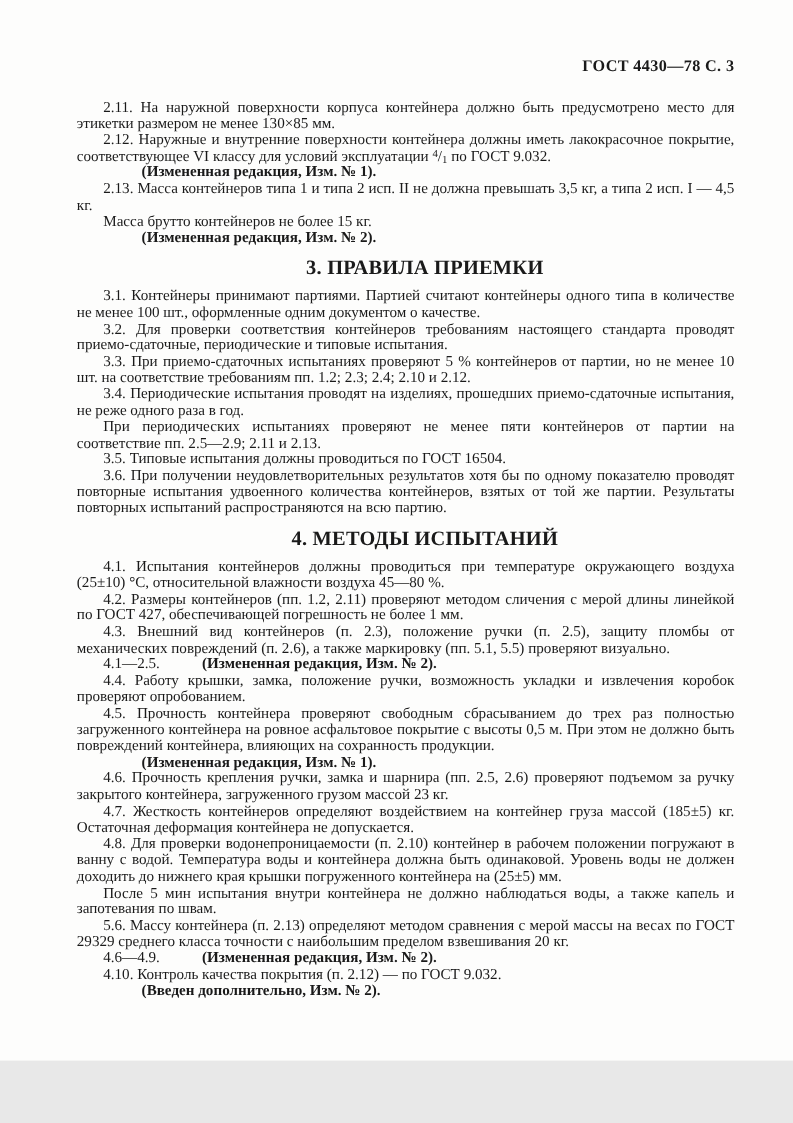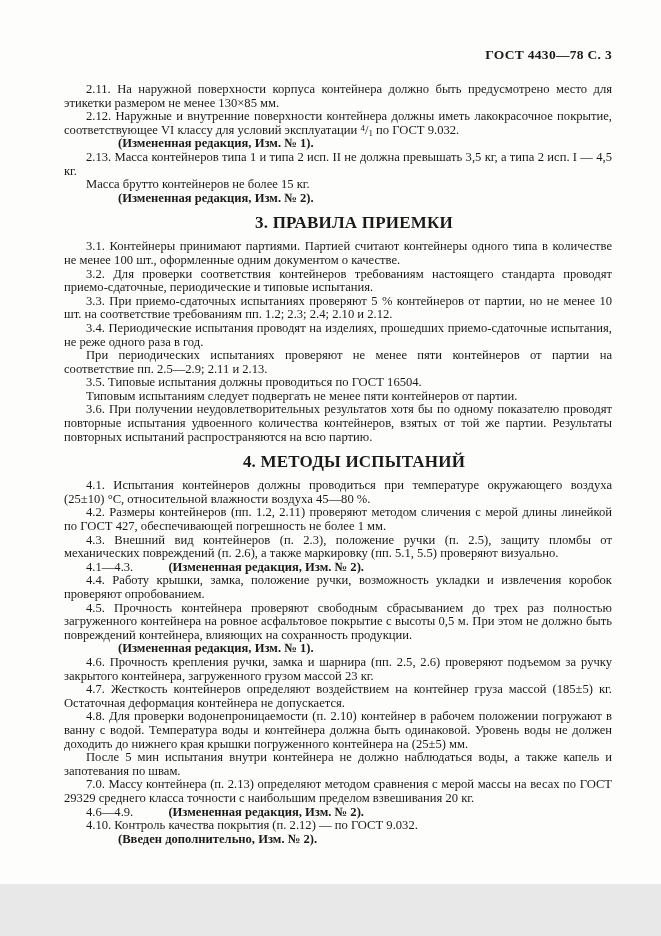--- a/index.html
+++ b/index.html
@@ -71,32 +71,31 @@
       <p class="para"><span>2.13. Масса контейнеров типа 1 и типа 2 исп. II не должна превышать 3,5 кг, а типа 2 исп. I — 4,5 кг.</span></p>
       <p class="para"><span>Масса брутто контейнеров не более 15 кг.</span></p>
       <p class="para"><b>(Измененная редакция, Изм. № 2).</b></p>
       <p class="heading"><b>3. ПРАВИЛА ПРИЕМКИ</b></p>
       <p class="para"><span>3.1. Контейнеры принимают партиями. Партией считают контейнеры одного типа в количестве не менее 100 шт., оформленные одним документом о качестве.</span></p>
       <p class="para"><span>3.2. Для проверки соответствия контейнеров требованиям настоящего стандарта проводят приемо-сдаточные, периодические и типовые испытания.</span></p>
       <p class="para"><span>3.3. При приемо-сдаточных испытаниях проверяют 5 % контейнеров от партии, но не менее 10 шт. на соответствие требованиям пп. 1.2; 2.3; 2.4; 2.10 и 2.12.</span></p>
       <p class="para"><span>3.4. Периодические испытания проводят на изделиях, прошедших приемо-сдаточные испытания, не реже одного раза в год.</span></p>
       <p class="para"><span>При периодических испытаниях проверяют не менее пяти контейнеров от партии на соответствие пп. 2.5—2.9; 2.11 и 2.13.</span></p>
       <p class="para"><span>3.5. Типовые испытания должны проводиться по ГОСТ 16504.</span></p>
-      <p class="para"><span>Типовым испытаниям следует подвергать не менее пяти контейнеров от партии.</span></p>
       <p class="para"><span>3.6. При получении неудовлетворительных результатов хотя бы по одному показателю проводят повторные испытания удвоенного количества контейнеров, взятых от той же партии. Результаты повторных испытаний распространяются на всю партию.</span></p>
       <p class="heading"><b>4. МЕТОДЫ ИСПЫТАНИЙ</b></p>
       <p class="para"><span>4.1. Испытания контейнеров должны проводиться при температуре окружающего воздуха (25±10) °С, относительной влажности воздуха 45—80 %.</span></p>
       <p class="para"><span>4.2. Размеры контейнеров (пп. 1.2, 2.11) проверяют методом сличения с мерой длины линейкой по ГОСТ 427, обеспечивающей погрешность не более 1 мм.</span></p>
       <p class="para"><span>4.3. Внешний вид контейнеров (п. 2.3), положение ручки (п. 2.5), защиту пломбы от механических повреждений (п. 2.6), а также маркировку (пп. 5.1, 5.5) проверяют визуально.</span></p>
-      <p class="para"><span>4.1—4.3. </span><b>(Измененная редакция, Изм. № 2).</b></p>
+      <p class="para"><span>4.1—2.5. </span><b>(Измененная редакция, Изм. № 2).</b></p>
       <p class="para"><span>4.4. Работу крышки, замка, положение ручки, возможность укладки и извлечения коробок проверяют опробованием.</span></p>
       <p class="para"><span>4.5. Прочность контейнера проверяют свободным сбрасыванием до трех раз полностью загруженного контейнера на ровное асфальтовое покрытие с высоты 0,5 м. При этом не должно быть повреждений контейнера, влияющих на сохранность продукции.</span></p>
       <p class="para"><b>(Измененная редакция, Изм. № 1).</b></p>
       <p class="para"><span>4.6. Прочность крепления ручки, замка и шарнира (пп. 2.5, 2.6) проверяют подъемом за ручку закрытого контейнера, загруженного грузом массой 23 кг.</span></p>
       <p class="para"><span>4.7. Жесткость контейнеров определяют воздействием на контейнер груза массой (185±5) кг. Остаточная деформация контейнера не допускается.</span></p>
       <p class="para"><span>4.8. Для проверки водонепроницаемости (п. 2.10) контейнер в рабочем положении погружают в ванну с водой. Температура воды и контейнера должна быть одинаковой. Уровень воды не должен доходить до нижнего края крышки погруженного контейнера на (25±5) мм.</span></p>
       <p class="para"><span>После 5 мин испытания внутри контейнера не должно наблюдаться воды, а также капель и запотевания по швам.</span></p>
-      <p class="para"><span>7.0. Массу контейнера (п. 2.13) определяют методом сравнения с мерой массы на весах по ГОСТ 29329 среднего класса точности с наибольшим пределом взвешивания 20 кг.</span></p>
+      <p class="para"><span>5.6. Массу контейнера (п. 2.13) определяют методом сравнения с мерой массы на весах по ГОСТ 29329 среднего класса точности с наибольшим пределом взвешивания 20 кг.</span></p>
       <p class="para"><span>4.6—4.9. </span><b>(Измененная редакция, Изм. № 2).</b></p>
       <p class="para"><span>4.10. Контроль качества покрытия (п. 2.12) — по ГОСТ 9.032.</span></p>
       <p class="para"><b>(Введен дополнительно, Изм. № 2).</b></p>
     </div>
 </div>
 
 </body></html>

